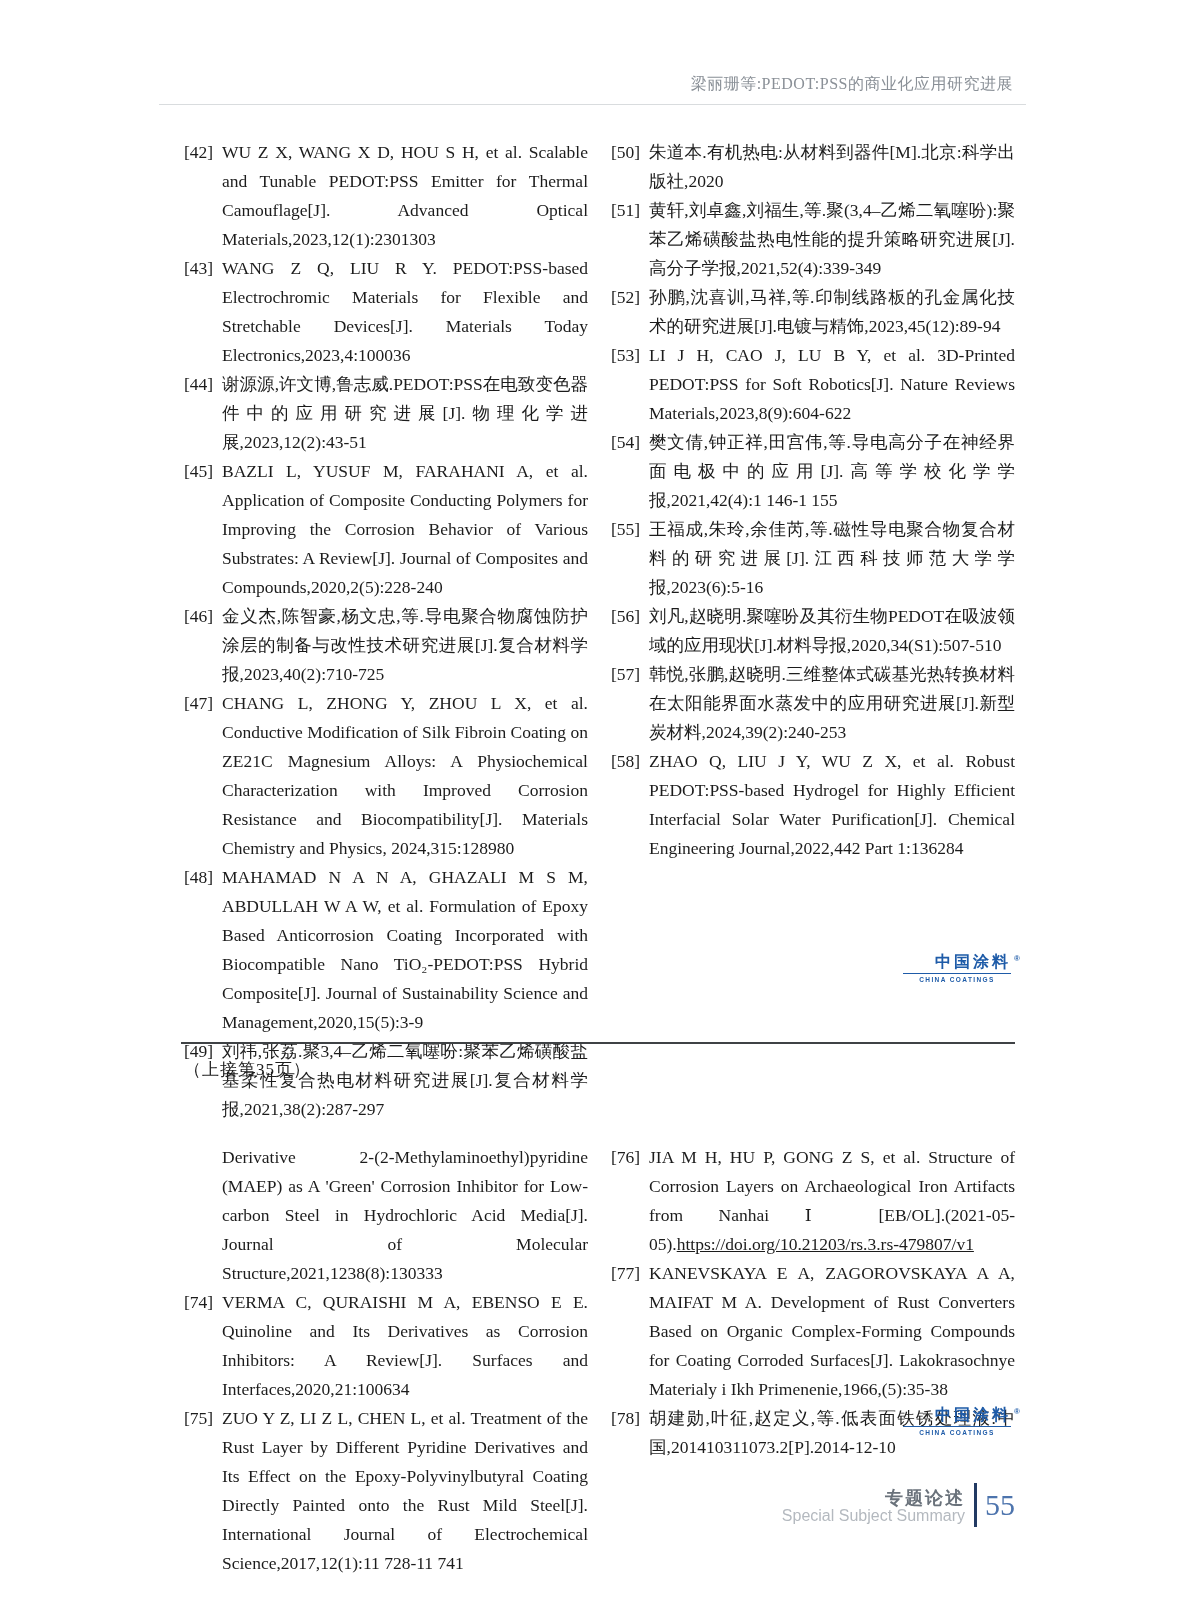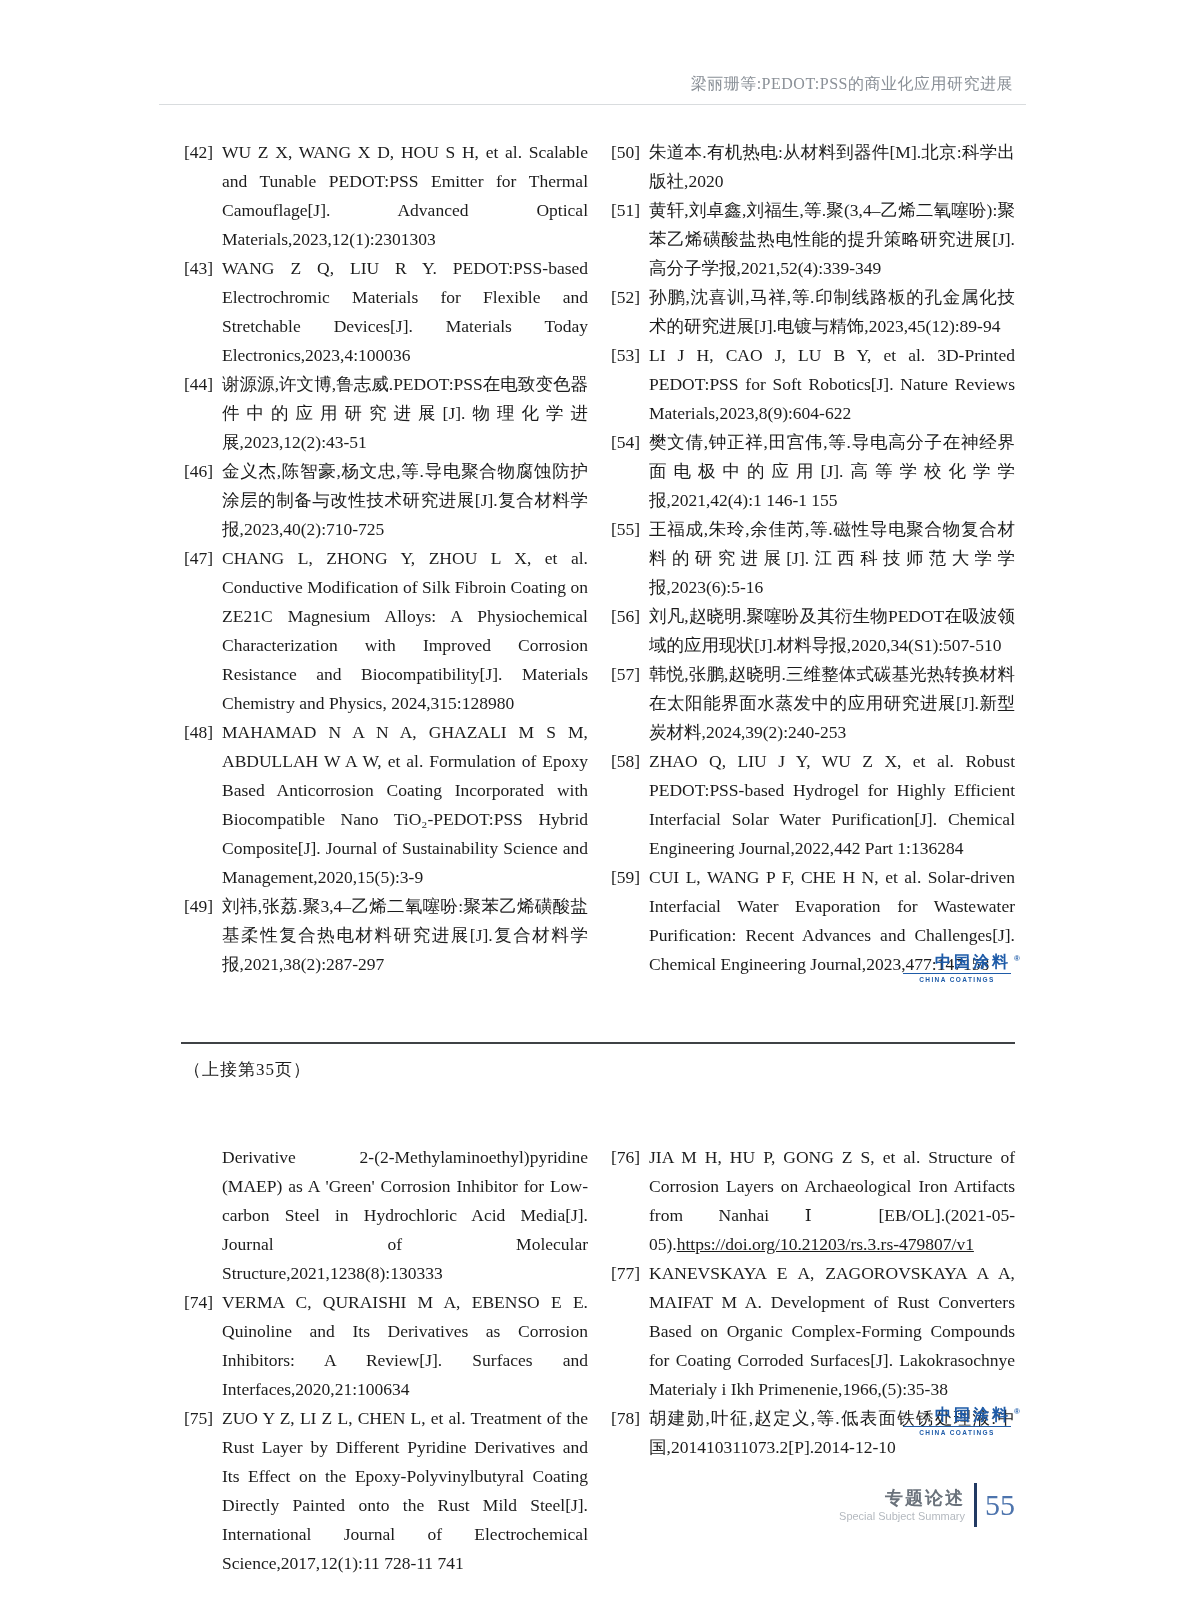--- a/index.html
+++ b/index.html
@@ -41,56 +41,56 @@
   }
   .logo-reg { font-size:8px; position:absolute; top:-3px; right:-9px; letter-spacing:0; }
   .logo-sub {
     font-family:"Liberation Sans","DejaVu Sans",sans-serif;
     font-size:6.5px; font-weight:bold; letter-spacing:1.4px; line-height:8px;
     border-top:1px solid currentColor; padding-top:2px; margin-top:2px;
   }
   .footer { position:absolute; top:1483px; right:125px; display:flex; align-items:center; }
   .footer-titles { text-align:right; margin-right:9px; font-family:"Liberation Sans","DejaVu Sans",sans-serif;margin-left:48px; }
   .footer-title { font-size:18px; font-weight:bold; color:#6a727b; letter-spacing:2px; line-height:22px; }
-  .footer-subtitle { font-size:11px; color:#b4b9bf; line-height:14px; }
+  .footer-subtitle { font-size:16px; color:#b4b9bf; line-height:14px; }
   .footer-bar { width:3px; height:44px; background:#223a63; margin-right:8px; }
   .footer-page { font-size:30px; color:var(--page-number-blue,#4d74ad); line-height:44px; align-self:flex-end; }
 </style>
 </head>
 <body>
 
 <div class="page">
 
   <div class="running-head">梁丽珊等:PEDOT:PSS的商业化应用研究进展</div>
   <div class="head-rule"></div>
 
   <div class="refs-section refs-top">
     <div class="col">
       <ul class="ref-list">
         <li class="ref"><span class="ref-label">[42]</span><span class="ref-text">WU Z X, WANG X D, HOU S H, et al. Scalable and Tunable PEDOT:PSS Emitter for Thermal Camouflage[J]. Advanced Optical Materials,2023,12(1):2301303</span></li>
         <li class="ref"><span class="ref-label">[43]</span><span class="ref-text">WANG Z Q, LIU R Y. PEDOT:PSS-based Electrochromic Materials for Flexible and Stretchable Devices[J]. Materials Today Electronics,2023,4:100036</span></li>
         <li class="ref"><span class="ref-label">[44]</span><span class="ref-text">谢源源,许文博,鲁志威.PEDOT:PSS在电致变色器件中的应用研究进展[J].物理化学进展,2023,12(2):43-51</span></li>
+        <li class="ref"><span class="ref-label">[45]</span><span class="ref-text">BAZLI L, YUSUF M, FARAHANI A, et al. Application of Composite Conducting Polymers for Improving the Corrosion Behavior of Various Substrates: A Review[J]. Journal of Composites and Compounds,2020,2(5):228-240</span></li>
         <li class="ref"><span class="ref-label">[46]</span><span class="ref-text">金义杰,陈智豪,杨文忠,等.导电聚合物腐蚀防护涂层的制备与改性技术研究进展[J].复合材料学报,2023,40(2):710-725</span></li>
         <li class="ref"><span class="ref-label">[47]</span><span class="ref-text">CHANG L, ZHONG Y, ZHOU L X, et al. Conductive Modification of Silk Fibroin Coating on ZE21C Magnesium Alloys: A Physiochemical Characterization with Improved Corrosion Resistance and Biocompatibility[J]. Materials Chemistry and Physics, 2024,315:128980</span></li>
         <li class="ref"><span class="ref-label">[48]</span><span class="ref-text">MAHAMAD N A N A, GHAZALI M S M, ABDULLAH W A W, et al. Formulation of Epoxy Based Anticorrosion Coating Incorporated with Biocompatible Nano TiO₂-PEDOT:PSS Hybrid Composite[J]. Journal of Sustainability Science and Management,2020,15(5):3-9</span></li>
         <li class="ref"><span class="ref-label">[49]</span><span class="ref-text">刘祎,张荔.聚3,4–乙烯二氧噻吩:聚苯乙烯磺酸盐基柔性复合热电材料研究进展[J].复合材料学报,2021,38(2):287-297</span></li>
       </ul>
     </div>
     <div class="col">
       <ul class="ref-list">
         <li class="ref"><span class="ref-label">[50]</span><span class="ref-text">朱道本.有机热电:从材料到器件[M].北京:科学出版社,2020</span></li>
         <li class="ref"><span class="ref-label">[51]</span><span class="ref-text">黄轩,刘卓鑫,刘福生,等.聚(3,4–乙烯二氧噻吩):聚苯乙烯磺酸盐热电性能的提升策略研究进展[J].高分子学报,2021,52(4):339-349</span></li>
         <li class="ref"><span class="ref-label">[52]</span><span class="ref-text">孙鹏,沈喜训,马祥,等.印制线路板的孔金属化技术的研究进展[J].电镀与精饰,2023,45(12):89-94</span></li>
         <li class="ref"><span class="ref-label">[53]</span><span class="ref-text">LI J H, CAO J, LU B Y, et al. 3D-Printed PEDOT:PSS for Soft Robotics[J]. Nature Reviews Materials,2023,8(9):604-622</span></li>
         <li class="ref"><span class="ref-label">[54]</span><span class="ref-text">樊文倩,钟正祥,田宫伟,等.导电高分子在神经界面电极中的应用[J].高等学校化学学报,2021,42(4):1 146-1 155</span></li>
         <li class="ref"><span class="ref-label">[55]</span><span class="ref-text">王福成,朱玲,余佳芮,等.磁性导电聚合物复合材料的研究进展[J].江西科技师范大学学报,2023(6):5-16</span></li>
         <li class="ref"><span class="ref-label">[56]</span><span class="ref-text">刘凡,赵晓明.聚噻吩及其衍生物PEDOT在吸波领域的应用现状[J].材料导报,2020,34(S1):507-510</span></li>
         <li class="ref"><span class="ref-label">[57]</span><span class="ref-text">韩悦,张鹏,赵晓明.三维整体式碳基光热转换材料在太阳能界面水蒸发中的应用研究进展[J].新型炭材料,2024,39(2):240-253</span></li>
         <li class="ref"><span class="ref-label">[58]</span><span class="ref-text">ZHAO Q, LIU J Y, WU Z X, et al. Robust PEDOT:PSS-based Hydrogel for Highly Efficient Interfacial Solar Water Purification[J]. Chemical Engineering Journal,2022,442 Part 1:136284</span></li>
-        <li class="ref"><span class="ref-label">[59]</span><span class="ref-text">CUI L, WANG P F, CHE H N, et al. Solar-driven Interfacial Water Evaporation for Wastewater Purification: Recent Advances and Challenges[J]. Chemical Engineering Journal,2023,477:147158</span></li>
       </ul>
     </div>
   </div>
 
   <div class="logo logo-1">
     <div class="logo-main"><span>中国涂料</span><span class="logo-reg">®</span></div>
     <div class="logo-sub">CHINA COATINGS</div>
   </div>
 
   <div class="divider"></div>

